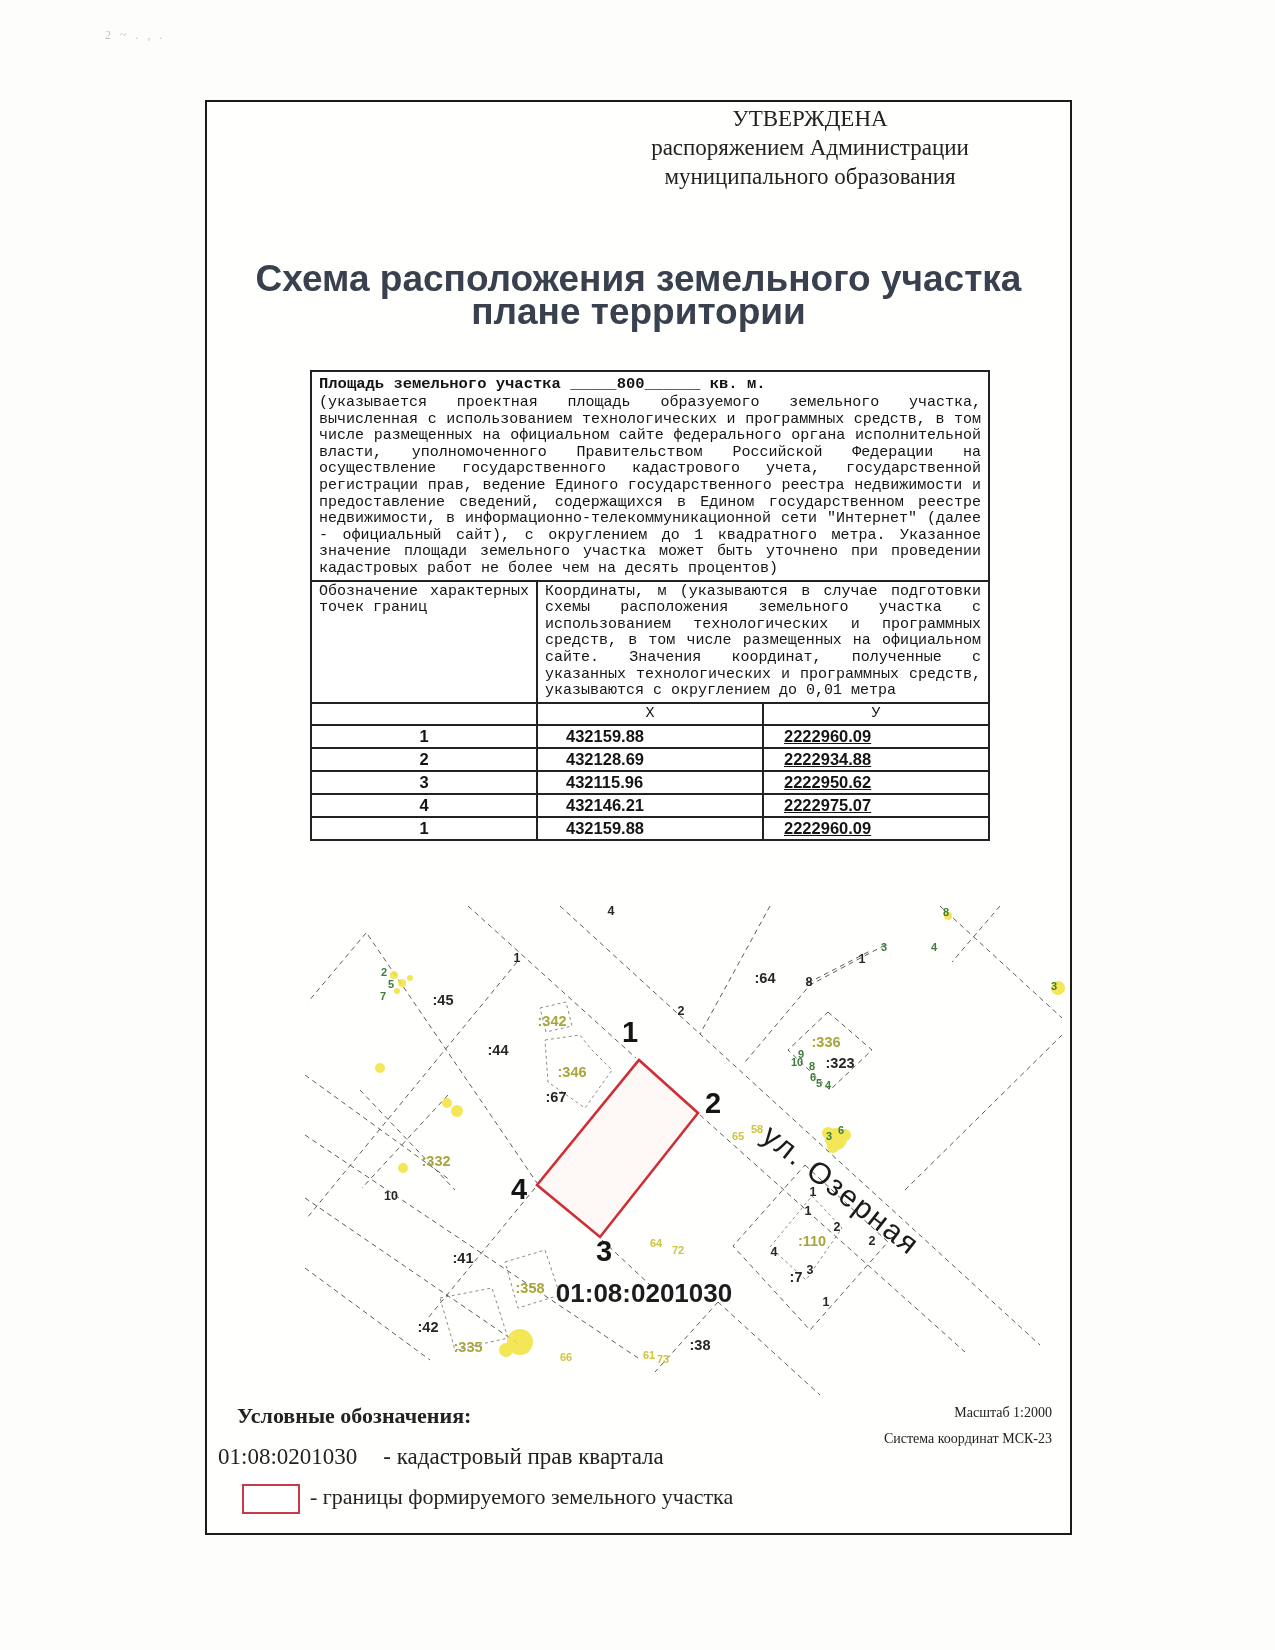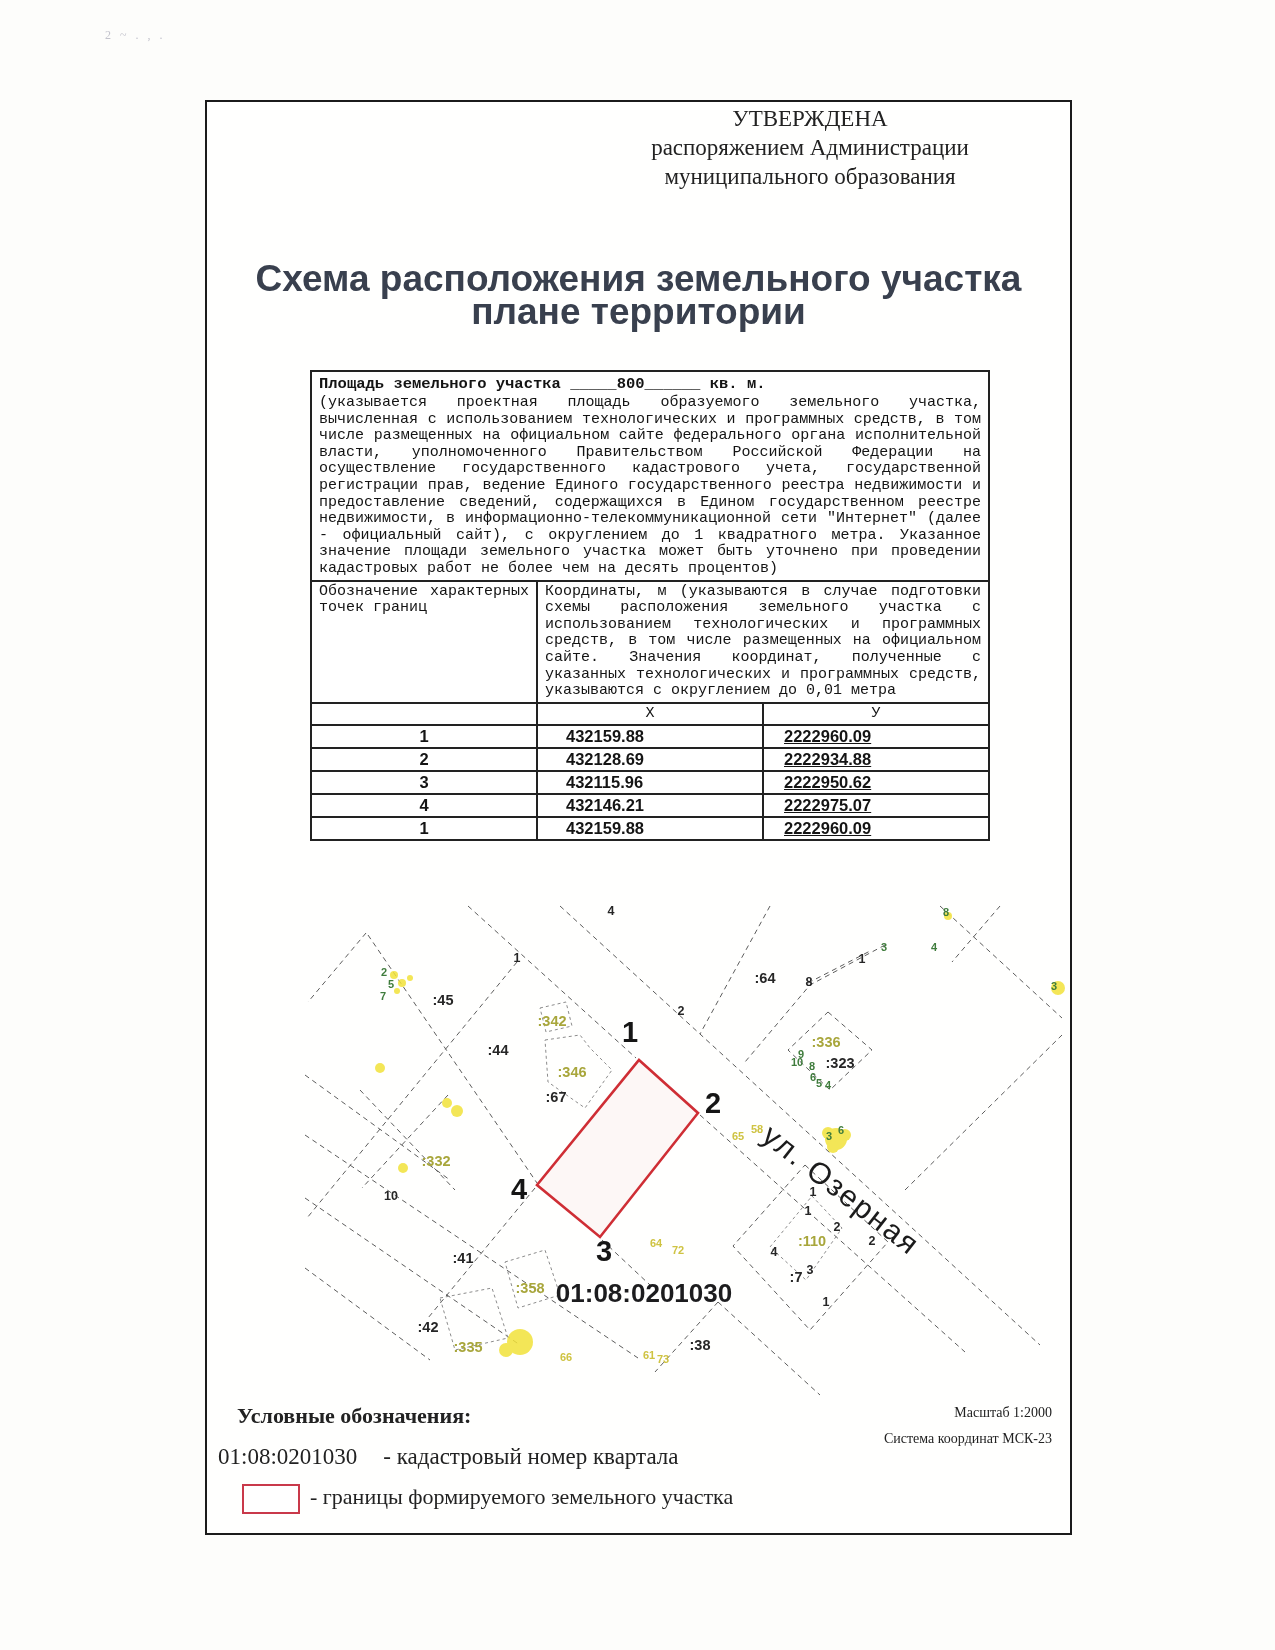--- a/index.html
+++ b/index.html
@@ -240,17 +240,17 @@
     <span class="mlabel quarter" style="left: 644px; top: 1293px;">01:08:0201030</span>
   </div>
 
 <div class="scaleblock">
   <div>Масштаб 1:2000</div>
   <div>Система координат МСК-23</div>
 </div>
 
 <div class="legend-h">Условные обозначения:</div>
 <div class="legend-i1">
-  <span class="code">01:08:0201030</span><span>- кадастровый номер квартала</span>
+  <span class="code">01:08:0201030</span><span>- кадастровый прав квартала</span>
 </div>
 <div class="legend-i2">
   <span class="swatch"></span><span>- границы формируемого земельного участка</span>
 </div>
 
 </body></html>

